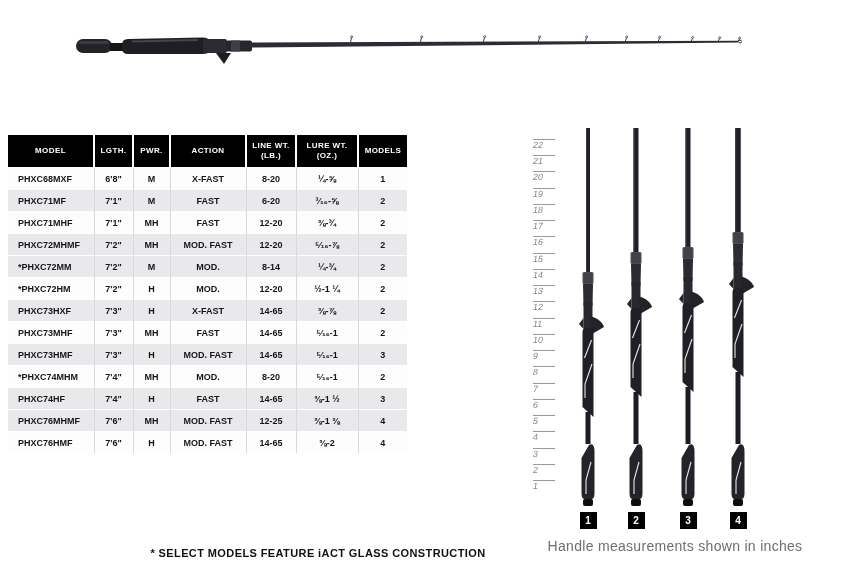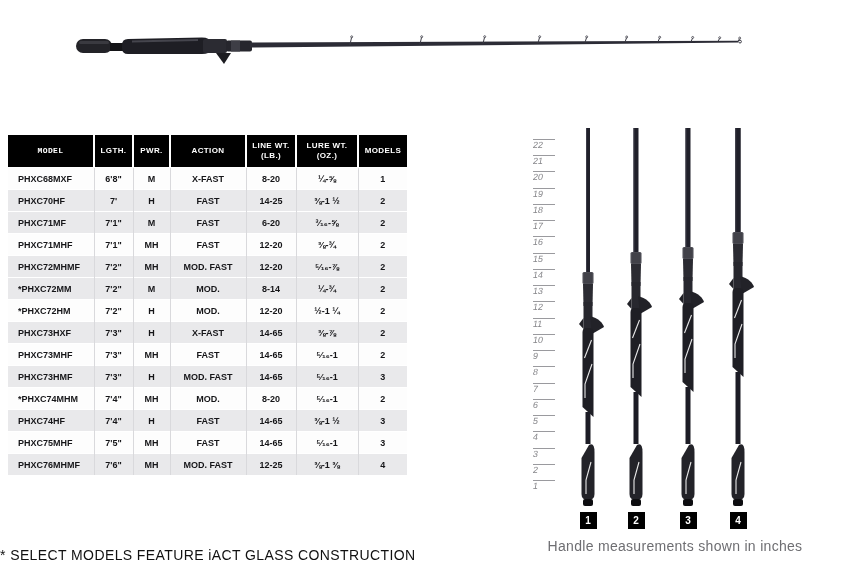--- a/index.html
+++ b/index.html
@@ -13,33 +13,33 @@
   
   #spec-table{
     position:absolute;left:8px;top:135px;width:399px;
     border-collapse:collapse;table-layout:fixed;
   }
   #spec-table th{
     background:#000;color:#fff;font-size:8px;font-weight:bold;letter-spacing:.4px;
     text-align:center;vertical-align:middle;height:32px;padding:0 1px;
     white-space:pre-line;line-height:1.3;border-left:2px solid #fff;
   }
-  #spec-table th:first-child{border-left:none;font-family:Liberation Mono, monospace;}
+  #spec-table th:first-child{border-left:none;}
   #spec-table td{
     font-size:9px;font-weight:bold;color:#151518;text-align:center;
     height:21px;padding:0 1px;border-left:1px solid #d9d9dc;border-top:1px solid #fff;
     overflow:hidden;white-space:nowrap;
   }
   #spec-table td:first-child{border-left:none;text-align:left;padding-left:10px;}
   #spec-table tr.odd td{background:#fdfdfd;}
   #spec-table tr.even td{background:#e9e9eb;}
   
   #footnote{
-    position:absolute;left:0;top:547px;width:636px;
-    font-size:14px;font-weight:normal;color:#111;letter-spacing:.4px;
+    position:absolute;left:0;top:547px;width:636px;text-align:center;
+    font-size:11px;font-weight:bold;color:#111;letter-spacing:.4px;
   }
   
   #ruler{position:absolute;left:533px;top:126px;width:26px;height:370px;overflow:hidden;}
   .ruler-mark{position:absolute;left:0;width:22px;}
   .ruler-mark .tick{height:0;border-top:1px solid #9a9a9e;width:22px;}
   .ruler-mark .num{
     font-size:9px;color:#86868a;line-height:10px;transform:skewX(-10deg);
     width:14px;text-align:left;margin-top:0px;
   }
   #handles-figure{position:absolute;left:520px;top:110px;width:300px;height:456px;}
@@ -123,29 +123,20 @@
       <tr class="odd">
         <td>PHXC68MXF</td>
         <td>6'8"</td>
         <td>M</td>
         <td>X-FAST</td>
         <td>8-20</td>
         <td>¼-⅝</td>
         <td>1</td>
       </tr>
       <tr class="even">
-        <td>PHXC70HF</td>
-        <td>7'</td>
-        <td>H</td>
-        <td>FAST</td>
-        <td>14-25</td>
-        <td>⅜-1 ½</td>
-        <td>2</td>
-      </tr>
-      <tr class="even">
         <td>PHXC71MF</td>
         <td>7'1"</td>
         <td>M</td>
         <td>FAST</td>
         <td>6-20</td>
         <td>³⁄₁₆-⅝</td>
         <td>2</td>
       </tr>
       <tr class="odd">
         <td>PHXC71MHF</td>
@@ -221,36 +212,36 @@
       </tr>
       <tr class="even">
         <td>PHXC74HF</td>
         <td>7'4"</td>
         <td>H</td>
         <td>FAST</td>
         <td>14-65</td>
         <td>⅜-1 ½</td>
         <td>3</td>
       </tr>
-      <tr class="odd">
-        <td>PHXC75MHF</td>
-        <td>7'5"</td>
-        <td>MH</td>
-        <td>FAST</td>
-        <td>14-65</td>
-        <td>⁵⁄₁₆-1</td>
-        <td>3</td>
-      </tr>
       <tr class="even">
         <td>PHXC76MHMF</td>
         <td>7'6"</td>
         <td>MH</td>
         <td>MOD. FAST</td>
         <td>12-25</td>
         <td>⅜-1 ⅜</td>
+        <td>4</td>
+      </tr>
+      <tr class="odd">
+        <td>PHXC76HMF</td>
+        <td>7'6"</td>
+        <td>H</td>
+        <td>MOD. FAST</td>
+        <td>14-65</td>
+        <td>⅜-2</td>
         <td>4</td>
       </tr>
     </tbody>
 </table>
 
 <div id="footnote">* SELECT MODELS FEATURE iACT GLASS CONSTRUCTION</div>
 
 <div id="handles-figure">
   <svg id="handles-svg" width="300" height="456" viewBox="0 0 300 456" xmlns="http://www.w3.org/2000/svg">
       <g>

